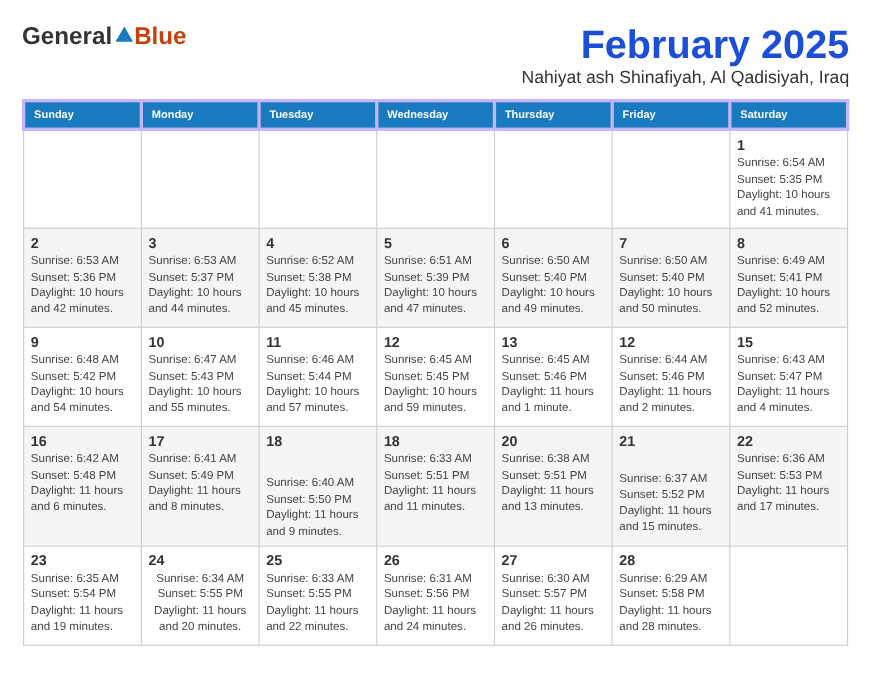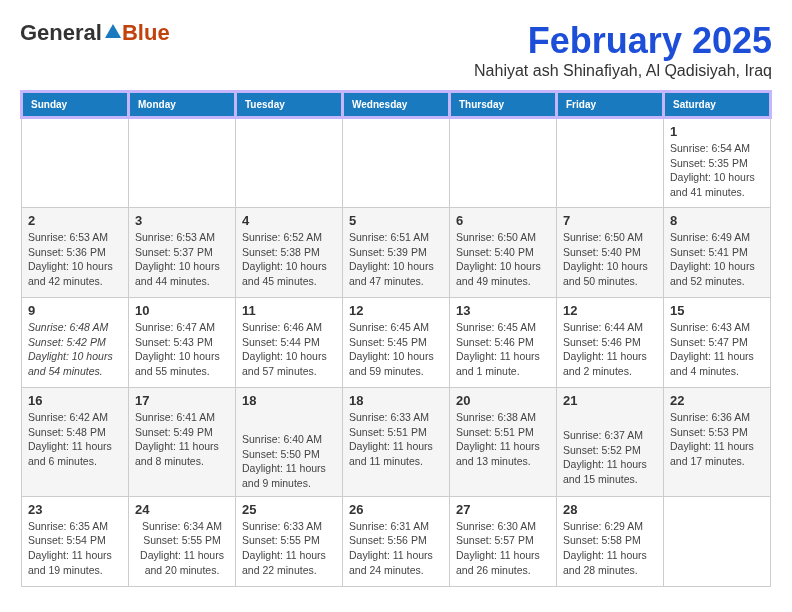--- a/index.html
+++ b/index.html
@@ -174,21 +174,21 @@
         <td>
           <span class="day-number">8</span>
           <div class="cell-text" style="white-space: pre-line;">Sunrise: 6:49 AM
 Sunset: 5:41 PM
 Daylight: 10 hours and 52 minutes.</div>
         </td>
       </tr>
       <tr>
         <td>
           <span class="day-number">9</span>
-          <div class="cell-text" style="white-space: pre-line; font-style: italic;">Sunrise: 6:48 AM
+          <div class="cell-text" style="white-space: pre-line;">Sunrise: 6:48 AM
 Sunset: 5:42 PM
 Daylight: 10 hours and 54 minutes.</div>
         </td>
         <td>
           <span class="day-number">10</span>
           <div class="cell-text" style="white-space: pre-line;">Sunrise: 6:47 AM
 Sunset: 5:43 PM
 Daylight: 10 hours and 55 minutes.</div>
         </td>
         <td>

